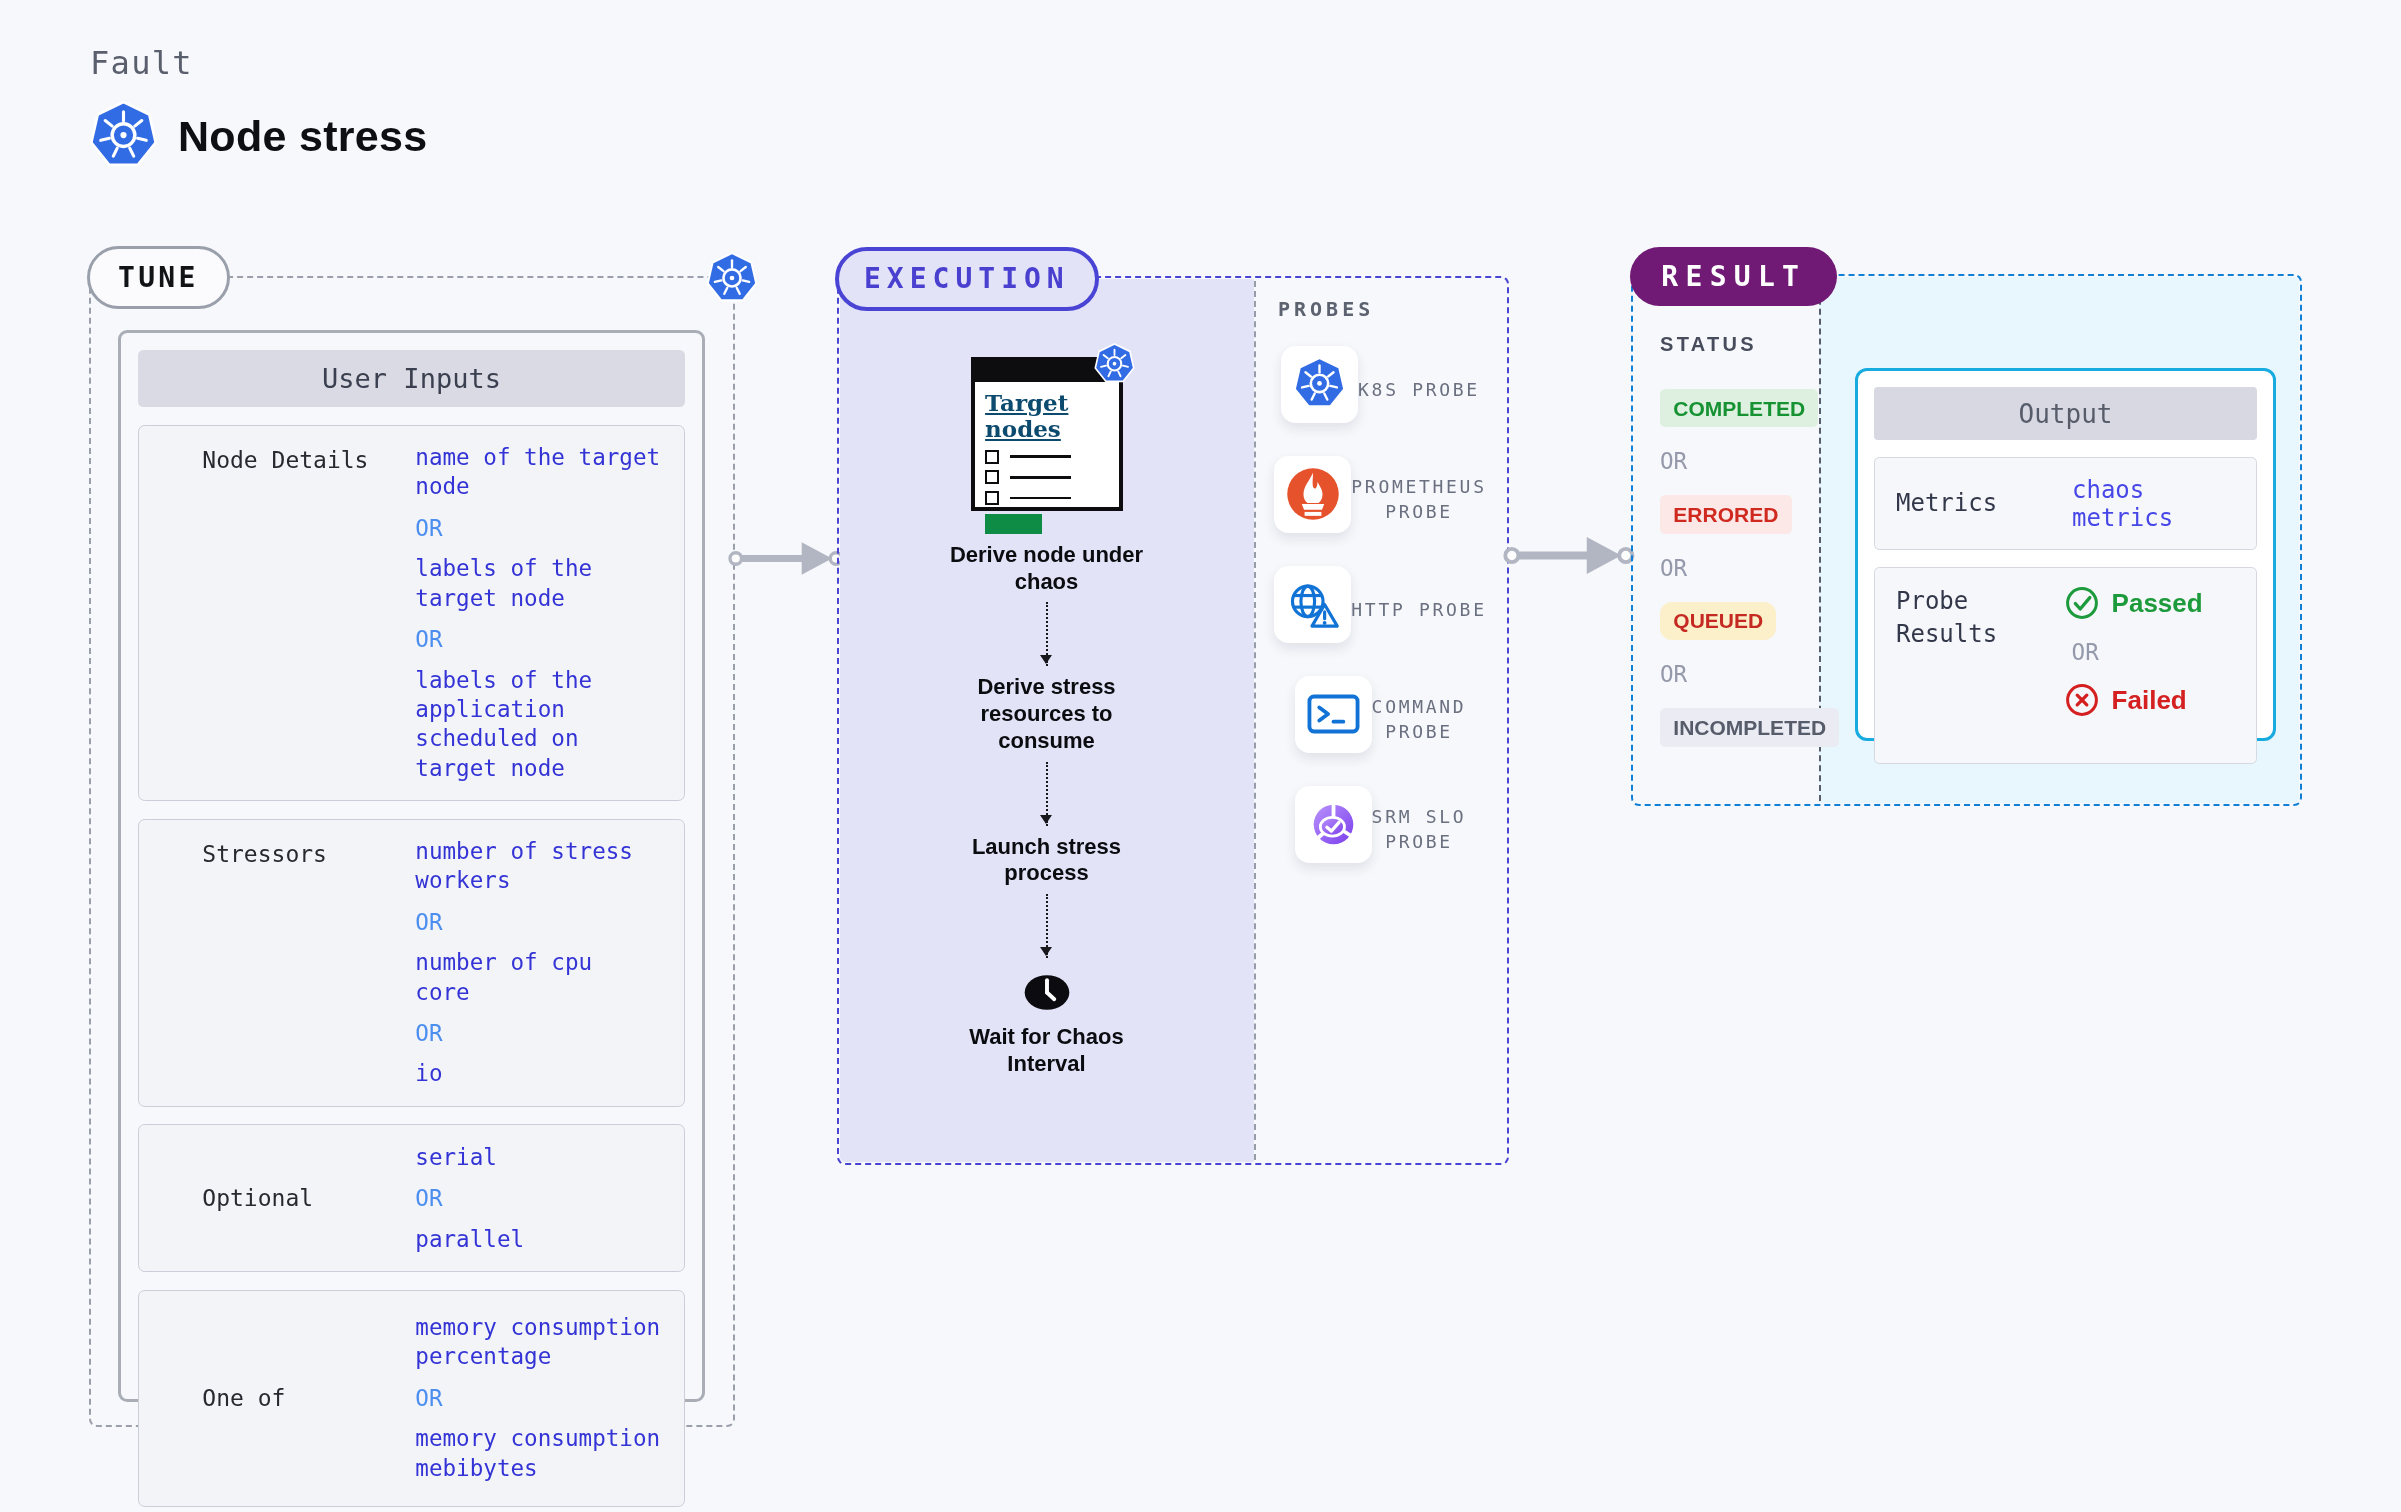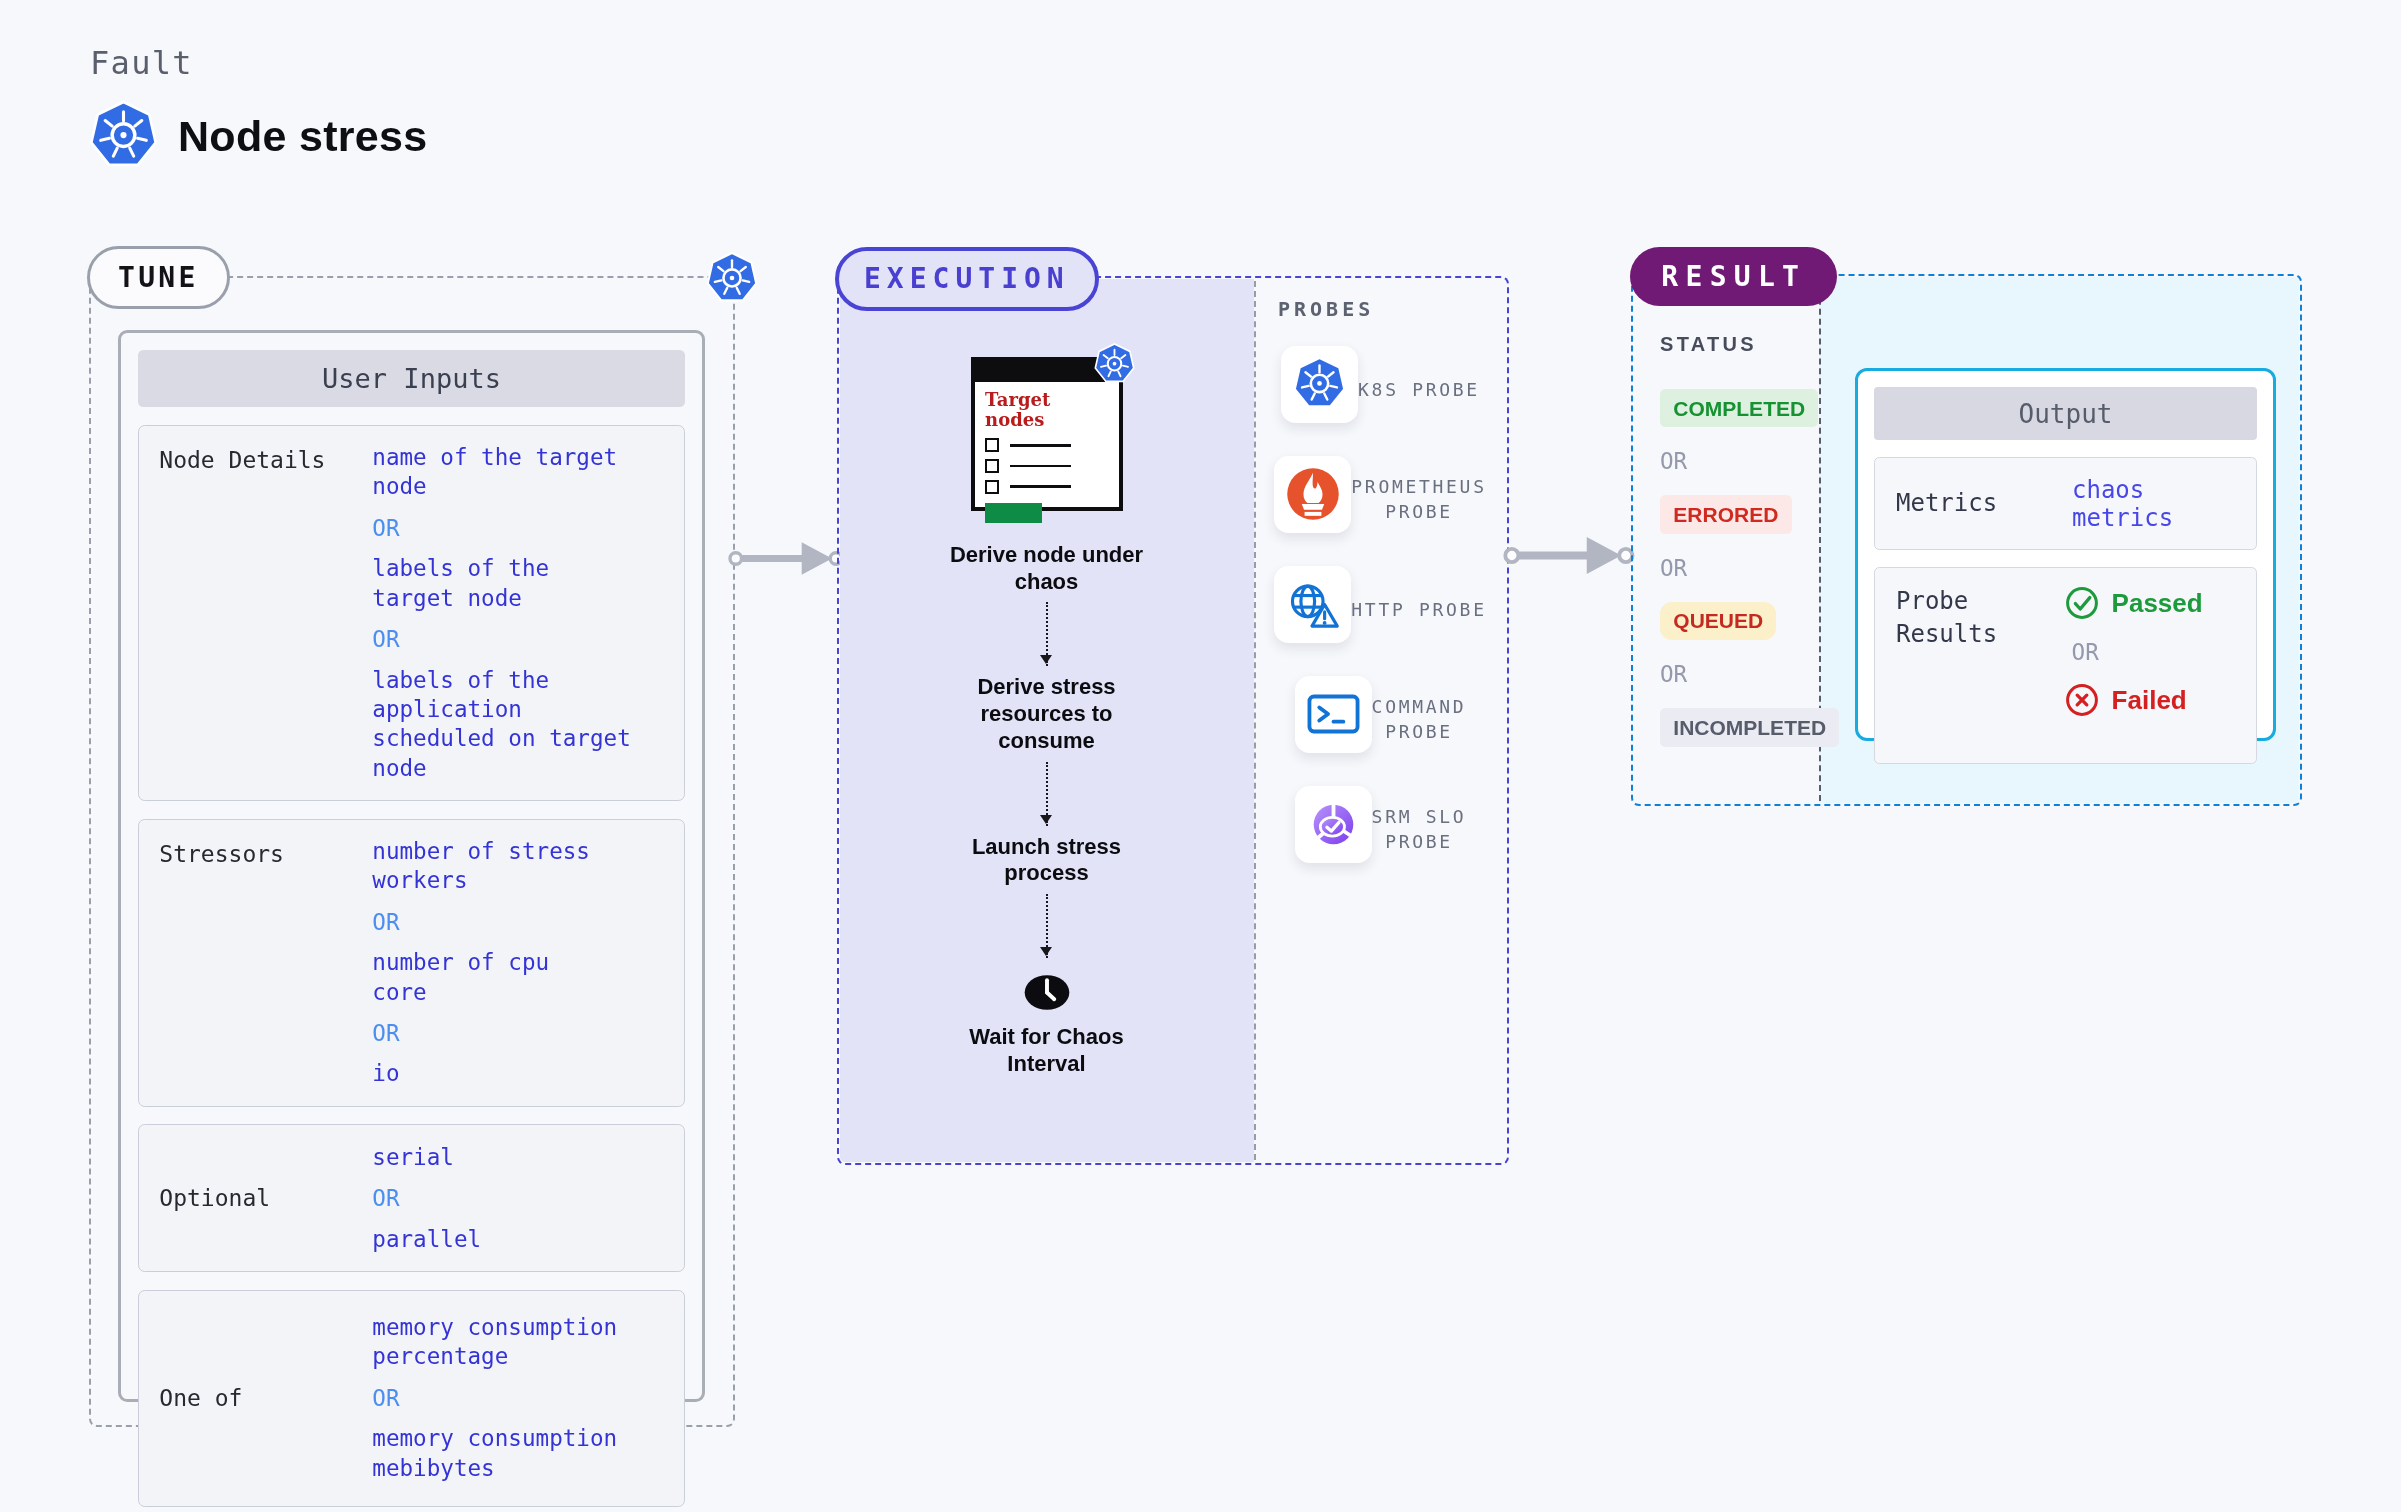--- a/index.html
+++ b/index.html
@@ -27,21 +27,21 @@
   .dash-box { position:absolute; border-radius:8px; }
 
   
   .tune-box { left:89px; top:276px; width:646px; height:1151px; border:2.7px dashed #9aa0ab; }
   .tune-pill { left:-4px; top:-32px; height:63px; padding:0 28px; background:#fbfbfd; border:3.3px solid #9aa0ab; color:#121317; letter-spacing:3.3px; }
   .tune-k8s { position:absolute; right:-25px; top:-27px; z-index:6; }
 
   .ui-card { position:absolute; left:27px; right:28px; top:52px; bottom:22.6px; border:3.3px solid #a8adb6; border-radius:9.3px; padding:17.3px; }
   .ui-head { background:#d9dae3; border-radius:5.3px; height:57px; display:flex; align-items:center; justify-content:center; font-size:27px; color:#3b4050; }
   .ui-row { display:flex; margin-top:17.3px; background:#f3f4f8; border:1.3px solid #caced8; border-radius:6.7px; padding:17.3px 16px 17.3px 20px; }
-  .ui-row .lbl { width:213px; flex:0 0 213px; font-size:23px; color:#26292f; padding-top:4px; }
+  .ui-row .lbl { width:213px; flex:0 0 213px; font-size:23px; color:#26292f; padding-top:4px;margin-left:43px; }
   .ui-row.center { align-items:center; }
   .ui-row.center .lbl { padding-top:0; }
   .vals { flex:1; display:flex; flex-direction:column; gap:13.3px; }
   .val { font-size:22.6px; line-height:1.3; color:#3434d6; }
   .or-blue { font-size:22.6px; color:#4b8ef0; }
   .r0 { min-height:280px; } .r1 { min-height:278px; } .r2 { min-height:128px; } .r3 { min-height:217px; }
 
   
   .exec-box { left:837px; top:276px; width:672px; height:889px; border:2.7px dashed #4a44d4; }
   .exec-fill { position:absolute; left:1.3px; top:1.3px; bottom:1.3px; width:414px; background:#e3e3f8; border-radius:5.3px 0 0 5.3px; }
@@ -50,21 +50,21 @@
 
   .flow { position:absolute; left:0; top:0; width:415px; height:100%; display:flex; flex-direction:column; align-items:center; padding-top:79px; }
   .step { font-family:"Liberation Sans","DejaVu Sans",sans-serif; font-weight:bold; font-size:22px; line-height:1.22; color:#0b0c10; text-align:center; }
   .dotted-arrow { position:relative; width:0; height:64px; border-left:2.7px dotted #17171c; margin:6.7px 0 8px 0; }
   .dotted-arrow::after { content:""; position:absolute; left:-7.3px; bottom:-4px; border:6px solid transparent; border-top:9.3px solid #17171c; }
 
   .clipboard { position:relative; width:152px; height:154px; background:#ffffff; border:4px solid #0d0d10; margin-bottom:31px; }
   .clip-bar { position:absolute; left:0; right:0; top:0; height:21px; background:#0d0d10; }
   .clip-k8s { position:absolute; right:-16px; top:-18.6px; }
   .clip-body { position:absolute; left:10.6px; top:29px; }
-  .clip-title { font-family:"DejaVu Serif","Liberation Serif",serif; font-weight:bold; font-size:18px; line-height:1.12; color:#b91c1c; }
+  .clip-title { font-family:"DejaVu Serif","Liberation Serif",serif; font-weight:bold; font-size:23px; line-height:1.12; color:#0c4a6e;text-decoration:underline; }
   .clip-rows { margin-top:8px; display:flex; flex-direction:column; gap:6.7px; }
   .clip-row { display:flex; align-items:center; gap:10.6px; }
   .clip-check { width:14px; height:14px; border:2.7px solid #0d0d10; }
   .clip-line { width:61px; height:2.7px; background:#0d0d10; }
   .clip-progress { width:57px; height:20px; background:#0e8c46; margin-top:9.3px; }
 
   .probes { position:absolute; left:415px; top:0; right:0; bottom:0; padding-top:18.6px; display:flex; flex-direction:column; align-items:center; }
   .probes-title { align-self:flex-start; margin-left:24px; font-weight:bold; font-size:20px; color:#5c6270; letter-spacing:4px; }
   .probe-item { margin-top:33px; display:flex; flex-direction:row; align-items:center; }
   .probe-item.first { margin-top:25px; }

